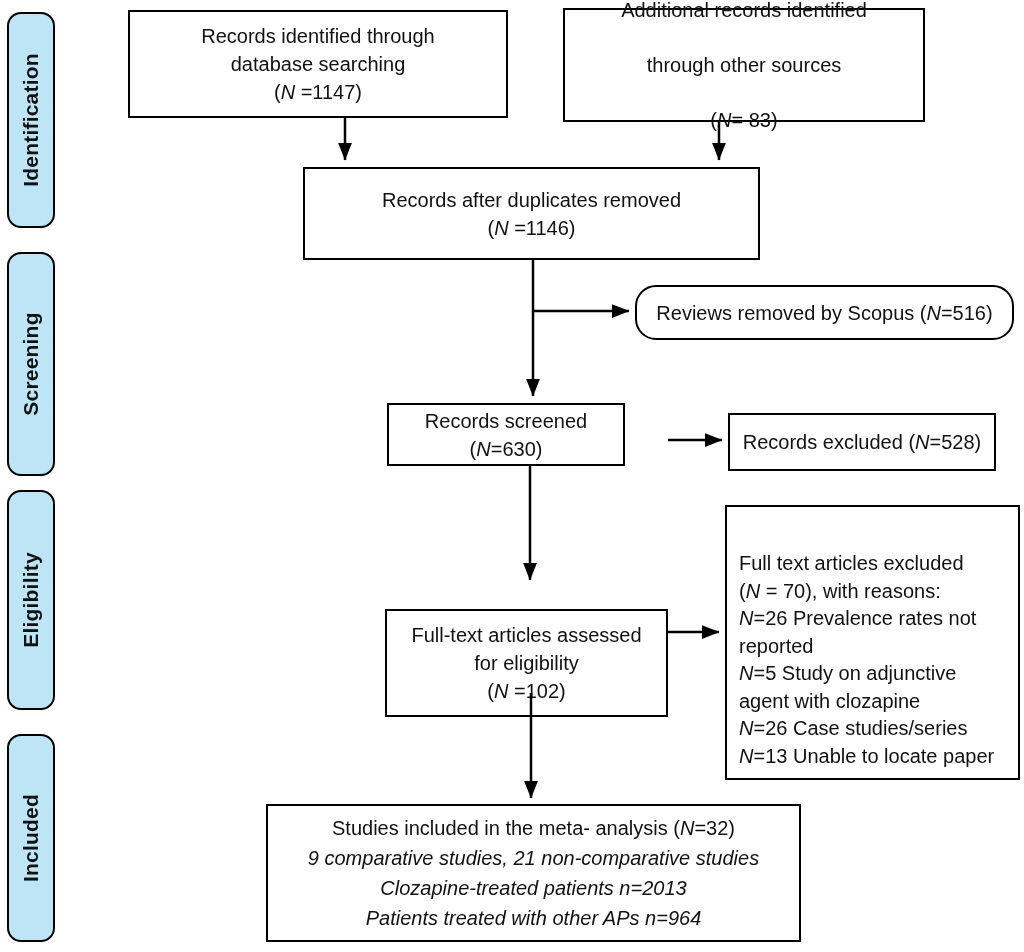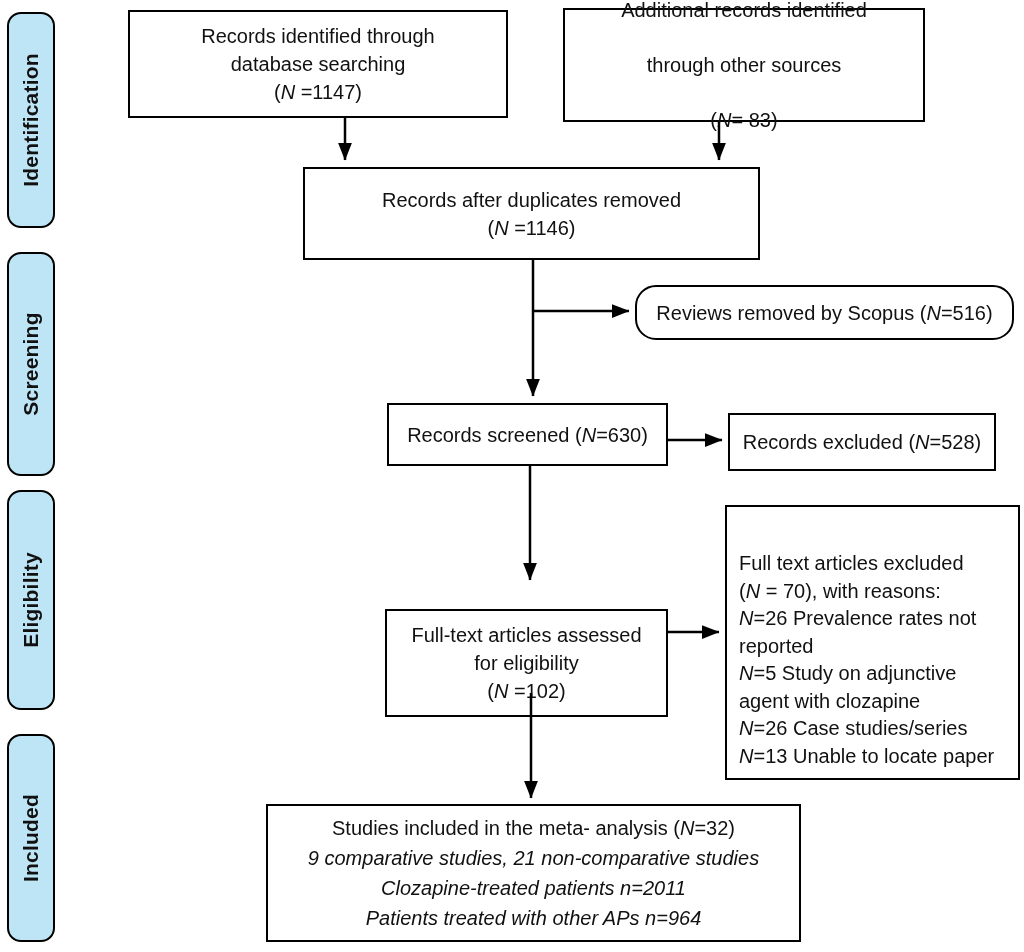--- a/index.html
+++ b/index.html
@@ -46,21 +46,21 @@
     justify-content: center;
     align-items: center;
     text-align: center;
     font-size: 20px;
     line-height: 28px;
   }
   #box-db       { left: 128px; top: 10px;  width: 380px; height: 108px; }
   #box-other    { left: 563px; top: 8px;   width: 362px; height: 114px; gap: 27px; }
   #box-dup      { left: 303px; top: 167px; width: 457px; height: 93px;  }
   #box-reviews  { left: 635px; top: 285px; width: 379px; height: 55px; border-radius: 21px;  }
-  #box-screened { left: 387px; top: 403px; width: 281px; height: 63px;  }
+  #box-screened { left: 387px; top: 403px; width: 238px; height: 63px;  }
   #box-excluded { left: 728px; top: 413px; width: 268px; height: 58px;  }
   #box-fulltext { left: 385px; top: 585px; width: 283px; height: 108px; margin-top: 24px; }
   #box-reasons  {
     left: 725px; top: 505px; width: 295px; height: 275px;
     justify-content: flex-end;
     align-items: flex-start;
     text-align: left;
     padding: 11px 22px 8px 12px;
     line-height: 27.5px;
   }
@@ -128,21 +128,21 @@
     <div>(<i>N</i> = 70), with reasons:</div>
     <div><i>N</i>=26 Prevalence rates not reported</div>
     <div><i>N</i>=5 Study on adjunctive agent with clozapine</div>
     <div><i>N</i>=26 Case studies/series</div>
     <div><i>N</i>=13 Unable to locate paper</div>
   </div>
 
   <div class="flow-box" id="box-studies">
     <div>Studies included in the meta- analysis (<i>N</i>=32)</div>
     <div><i>9 comparative studies, 21 non-comparative studies</i></div>
-    <div><i>Clozapine-treated patients n=2011</i></div>
+    <div><i>Clozapine-treated patients n=2013</i></div>
     <div><i>Patients treated with other APs n=964</i></div>
   </div>
 
   <svg class="arrows" width="1024" height="952" viewBox="0 0 1024 952">
     <defs>
       <marker id="ah" markerWidth="9" markerHeight="7" refX="6.8" refY="2.75" orient="auto" markerUnits="strokeWidth">
         <path class="head" d="M0,0 L7,2.75 L0,5.5 Z"></path>
       </marker>
     </defs>
     <line x1="345" y1="118" x2="345" y2="160" marker-end="url(#ah)"></line>

